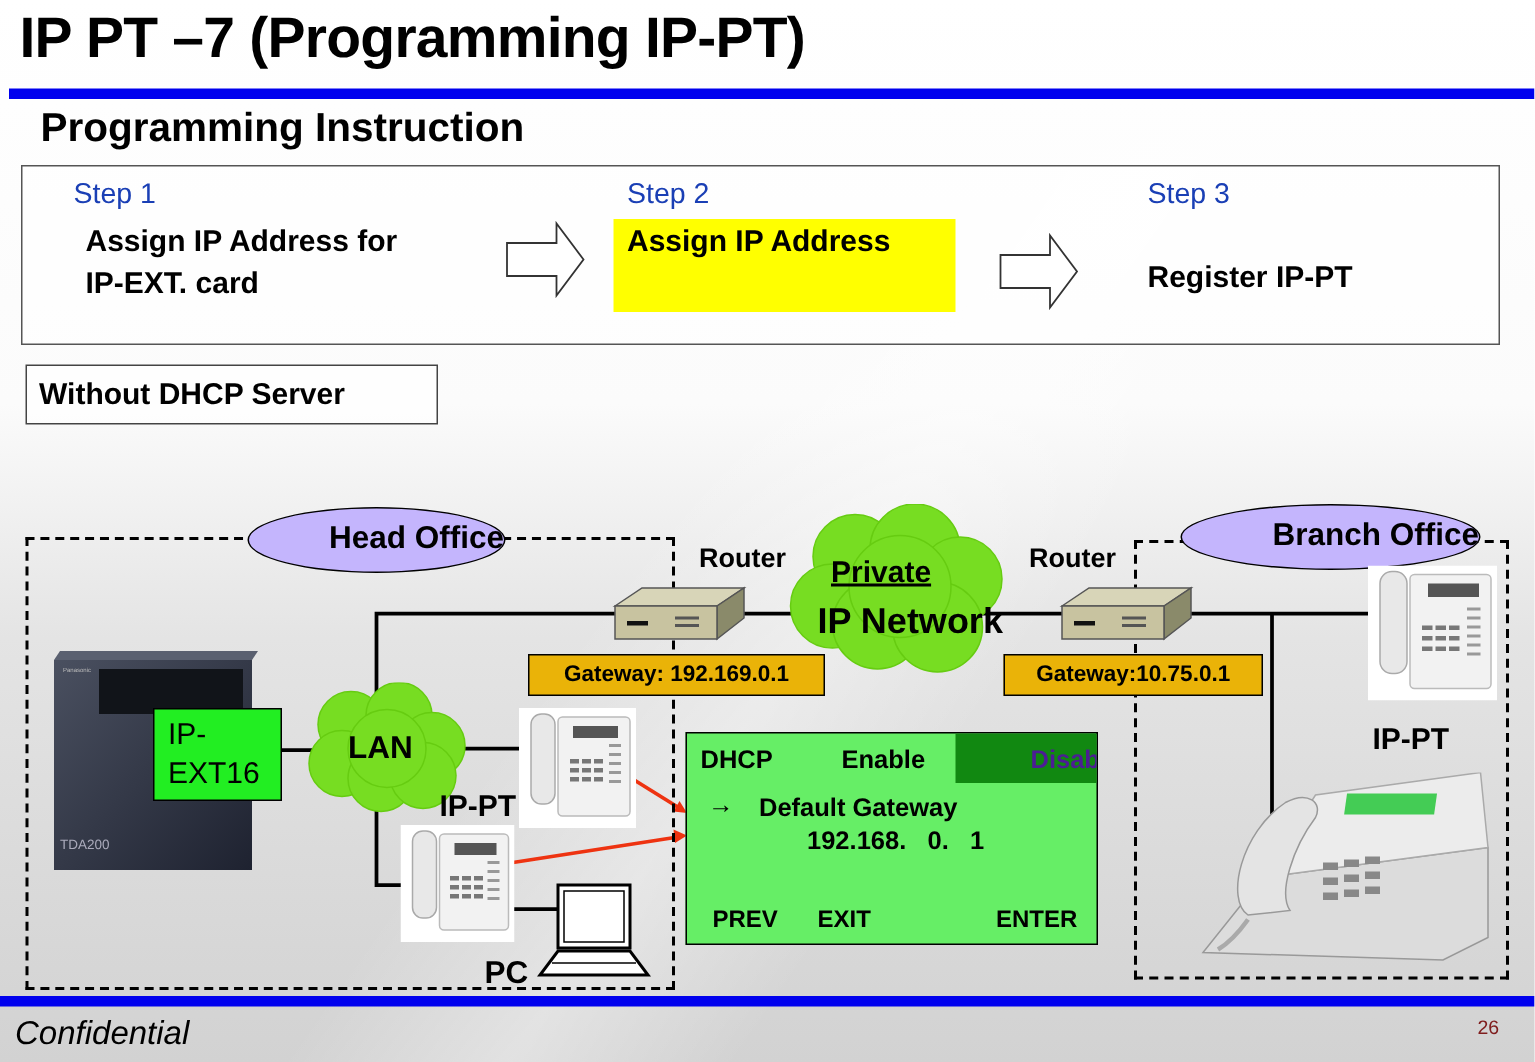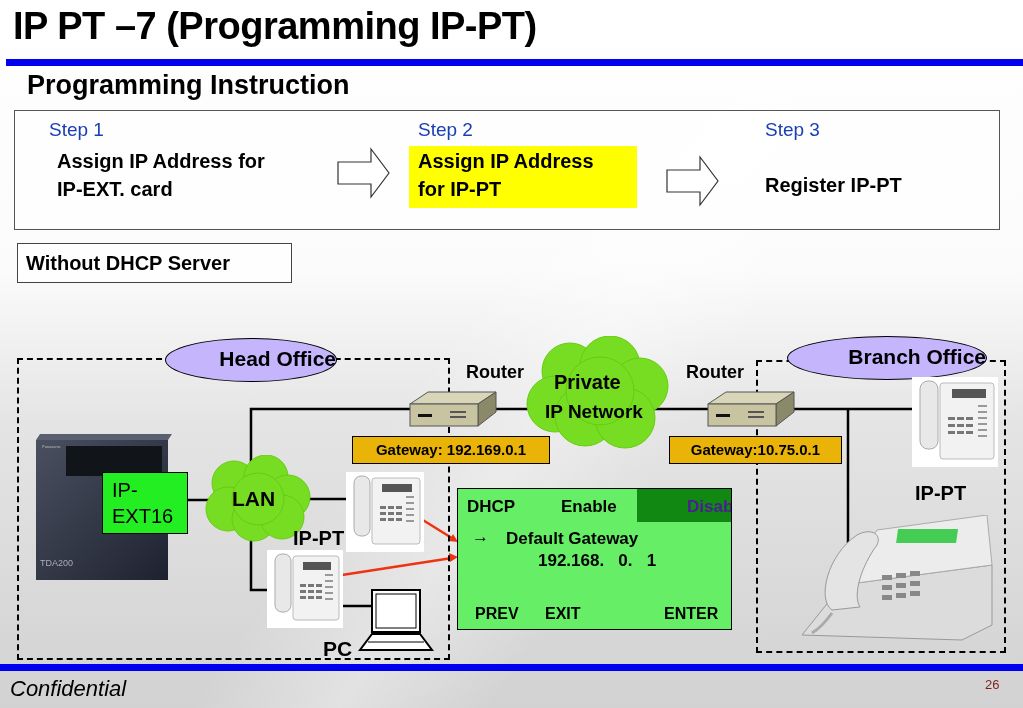--- a/index.html
+++ b/index.html
@@ -85,21 +85,20 @@
   <div class="step-text">IP-EXT. card</div>
 </div>
 
 <svg class="arrow-svg" style="left:337px; top:147px;" width="54" height="52">
   <polygon points="1,15 34,15 34,2 52,26 34,50 34,37 1,37" fill="#fff" stroke="#333" stroke-width="1.2"></polygon>
 </svg>
 
 <div class="abs step-label" style="left:418px; top:119px;">Step 2</div>
 <div class="abs" style="left:418px; top:147px;">
   <div class="step-text">Assign IP Address</div>
-  <div class="step-text">for IP-PT</div>
 </div>
 
 <svg class="arrow-svg" style="left:666px; top:155px;" width="54" height="52">
   <polygon points="1,15 34,15 34,2 52,26 34,50 34,37 1,37" fill="#fff" stroke="#333" stroke-width="1.2"></polygon>
 </svg>
 
 <div class="abs step-label" style="left:765px; top:119px;text-align:center;">Step 3</div>
 <div class="abs step-text" style="left:765px; top:171px;">Register IP-PT</div>
 
 <div id="dhcp-mode-box" class="abs">Without DHCP Server</div>
@@ -151,22 +150,22 @@
   <g fill="#77dd22" stroke="#66cc11" stroke-width="1">
     <circle cx="45" cy="35" r="28"></circle>
     <circle cx="85" cy="30" r="30"></circle>
     <circle cx="115" cy="50" r="28"></circle>
     <circle cx="30" cy="68" r="28"></circle>
     <circle cx="60" cy="80" r="30"></circle>
     <circle cx="100" cy="82" r="30"></circle>
     <circle cx="75" cy="55" r="34"></circle>
   </g>
 </svg>
-<div class="abs lbl" style="left:554px; top:371px; font-size:20px;">Private</div>
-<div class="abs lbl" style="left:545px; top:401px; font-size:19px;">IP Network</div>
+<div class="abs lbl" style="left:554px; top:371px; font-size:20px;text-decoration:underline;">Private</div>
+<div class="abs lbl" style="left:545px; top:401px; font-size:24px;">IP Network</div>
 
 <div id="gateway-head" class="abs gw-box">Gateway: 192.169.0.1</div>
 <div id="gateway-branch" class="abs gw-box">Gateway:10.75.0.1</div>
 
 <svg id="pbx" class="abs" width="140" height="150">
   <defs>
     <linearGradient id="pbxg" x1="0" y1="0" x2="1" y2="1">
       <stop offset="0" stop-color="#4a5060"></stop>
       <stop offset="1" stop-color="#1e2230"></stop>
     </linearGradient>

